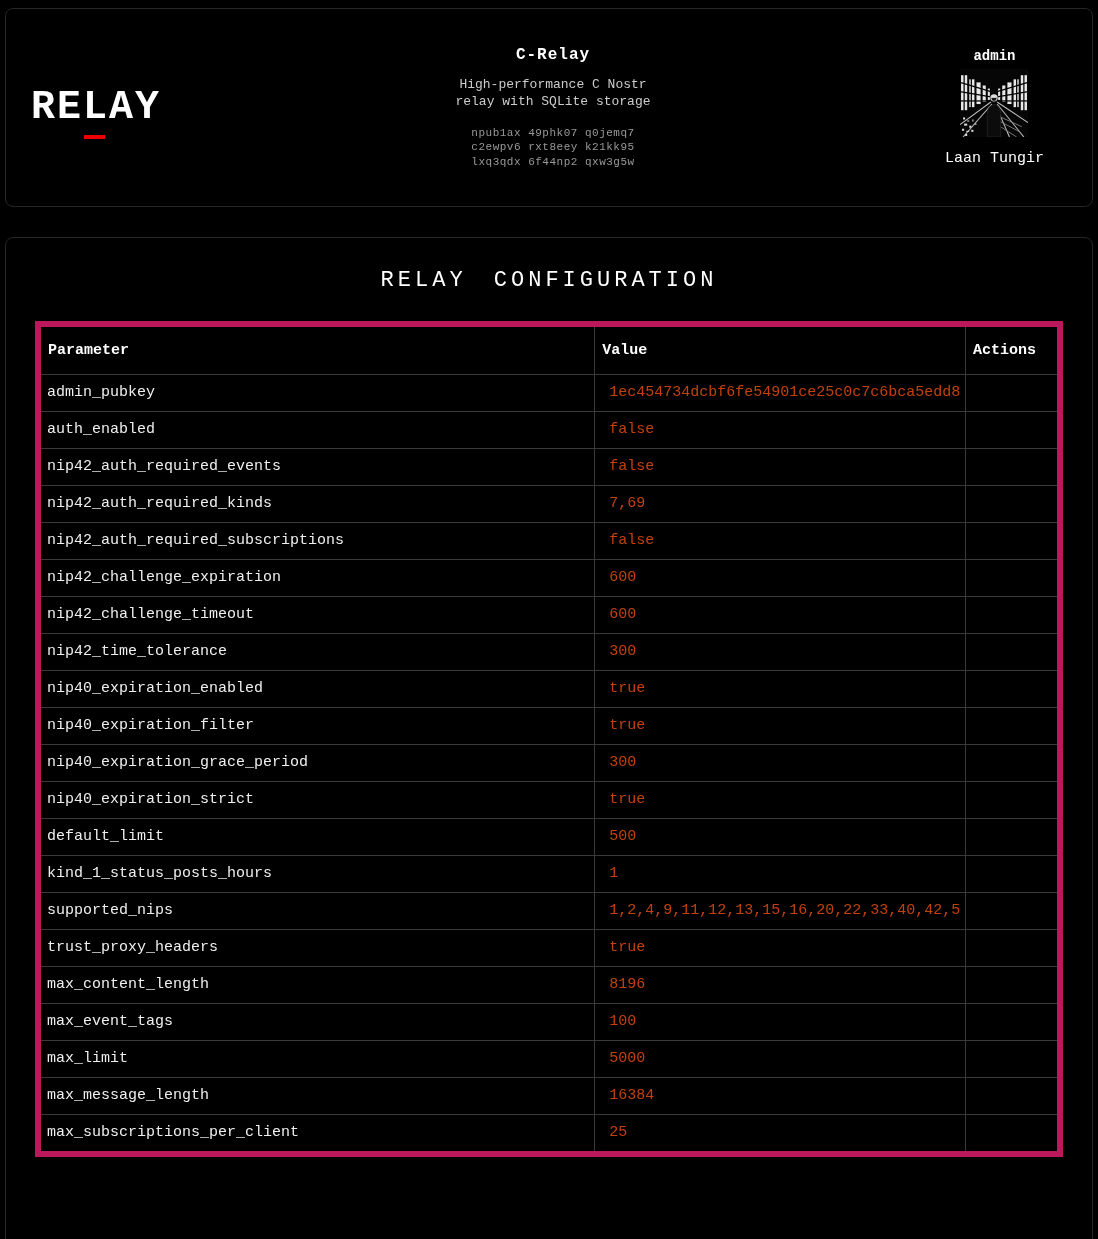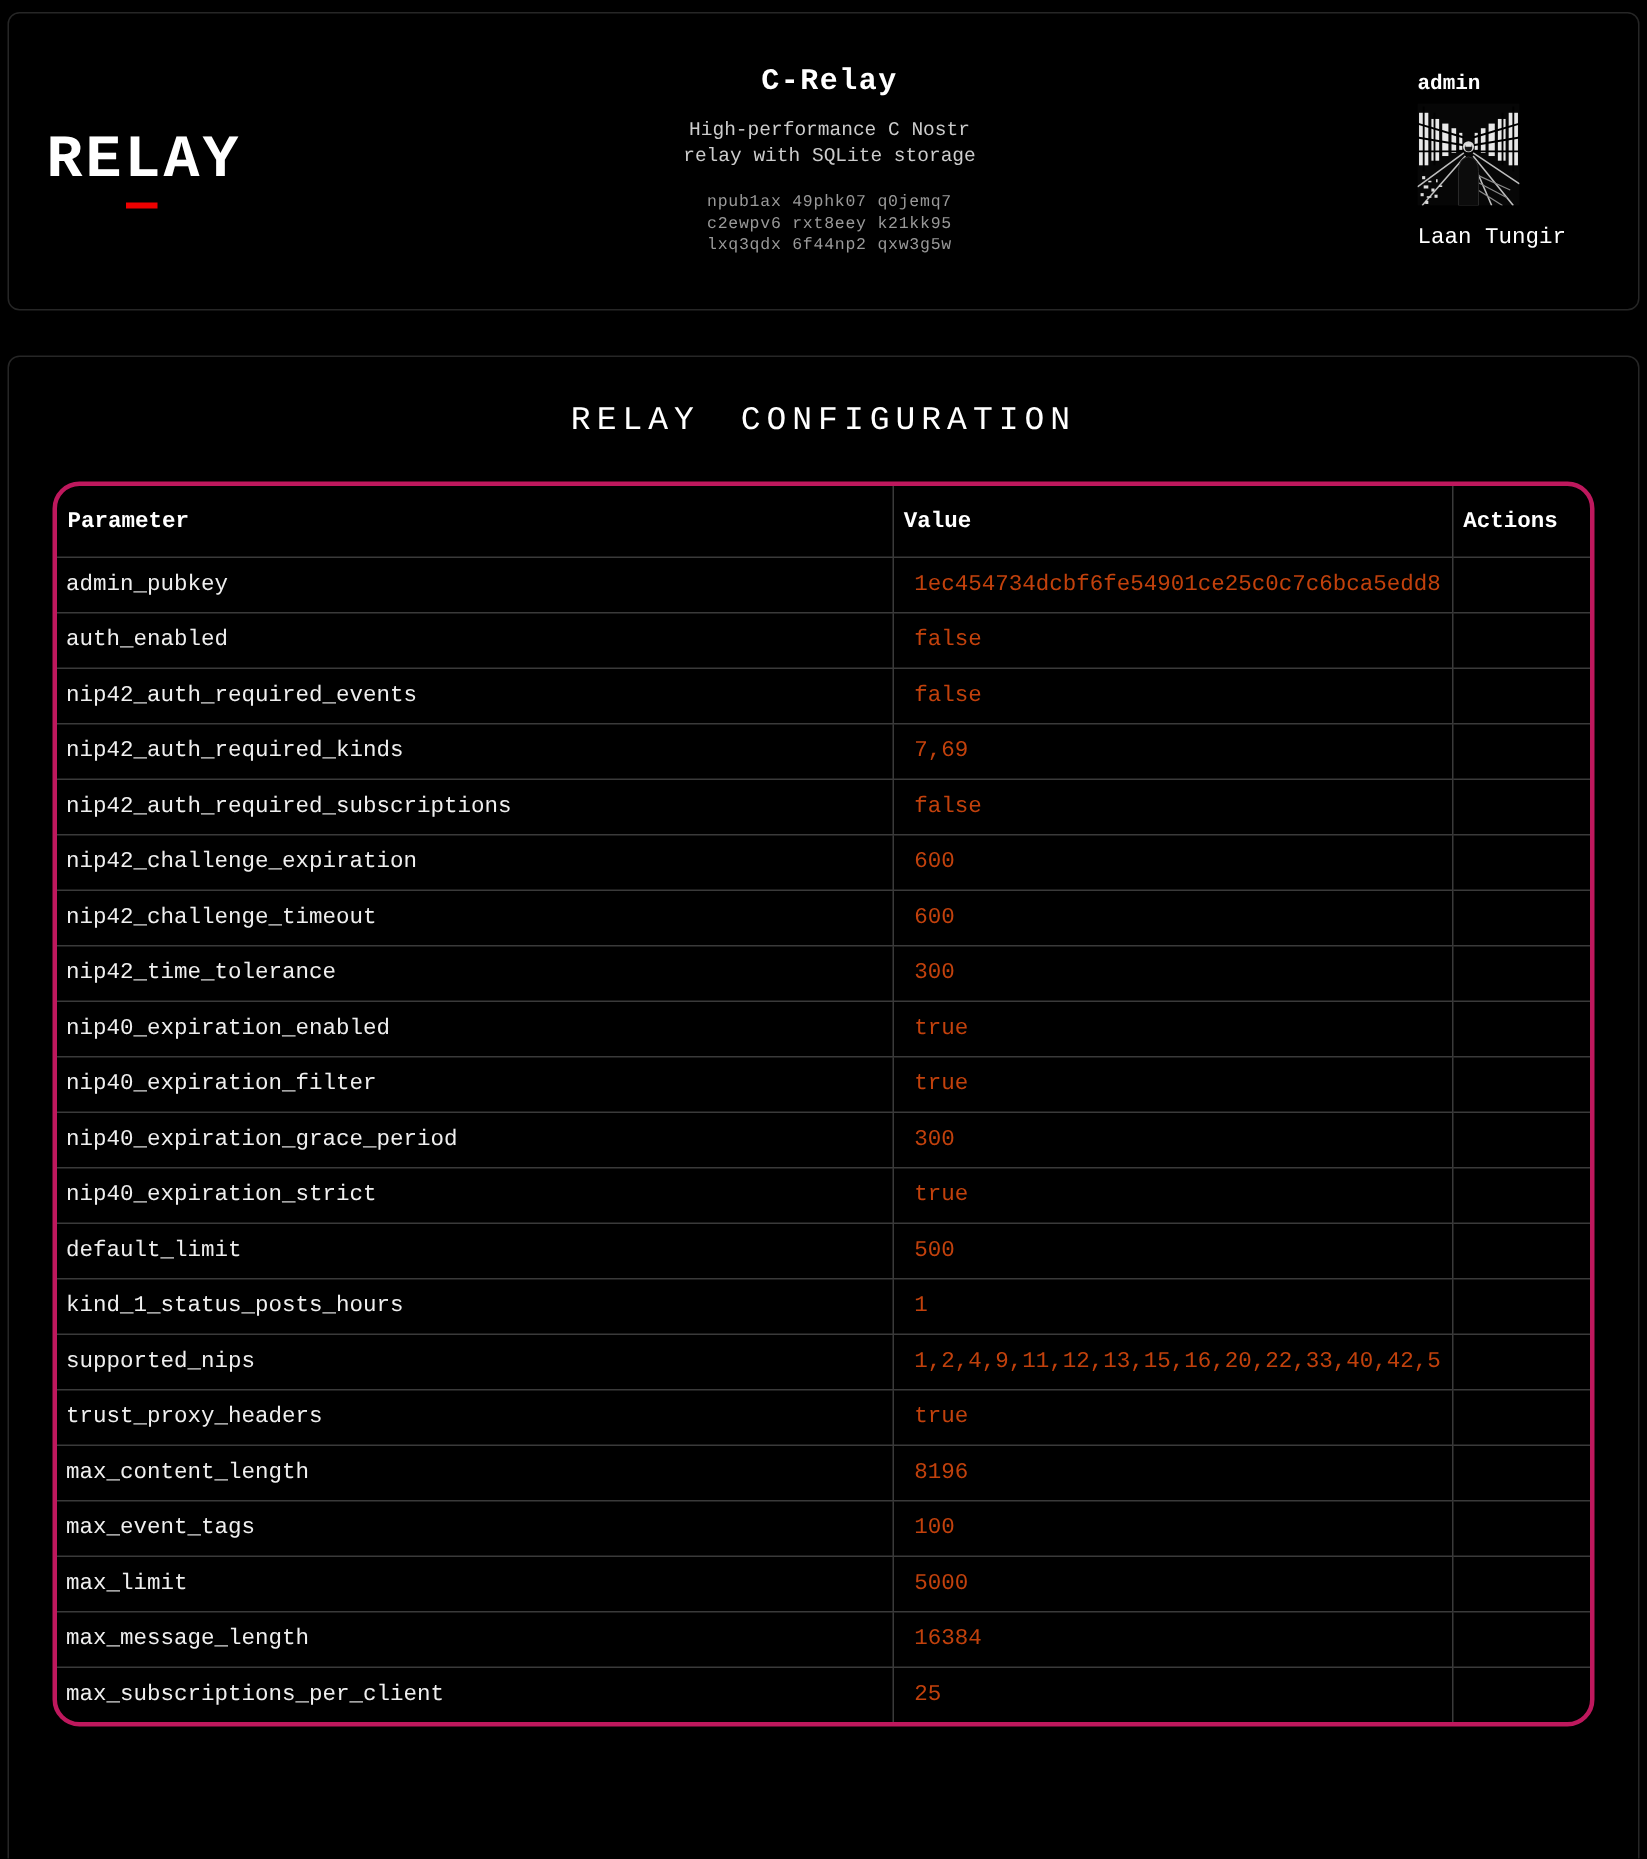--- a/index.html
+++ b/index.html
@@ -40,39 +40,39 @@
     left: 53px;
     top: 47px;
     width: 21px;
     height: 4px;
   }
   .center-block {
     text-align: center;
     width: 214px;
   }
   .app-title {
-    font-size: 20px;
+    font-size: 16px;
     font-weight: bold;
     letter-spacing: 1px;
     margin-bottom: 12px;
   }
   .app-subtitle {
     font-size: 13px;
     line-height: 17px;
     color: #cccccc;
     margin-bottom: 16px;
   }
   .npub {
     font-size: 11px;
     line-height: 14.5px;
     color: #999999;
     letter-spacing: 0.5px;
   }
   .admin-block {
-    text-align: left;
+    text-align: center;
   }
   .admin-label {
     font-size: 14px;
     font-weight: bold;
     margin-bottom: 5px;
   }
   .avatar {
     width: 68px; height: 68px;
     display: inline-block;
     cursor: pointer;
@@ -94,22 +94,22 @@
     text-align: center;
     font-size: 22px;
     font-weight: normal;
     letter-spacing: 4px;
     word-spacing: 10px;
     color: #fff;
     line-height: 26px;
     margin-bottom: 27px;
   }
   .table-wrap {
-    border: 3px solid #be185d;
-    border-radius: 18px;
+    border: 6px solid #be185d;
+    border-radius: 0;
     overflow: hidden;
   }
   table {
     width: 100%;
     border-collapse: collapse;
     table-layout: fixed;
   }
   th, td {
     text-align: left;
     font-size: 15px;

